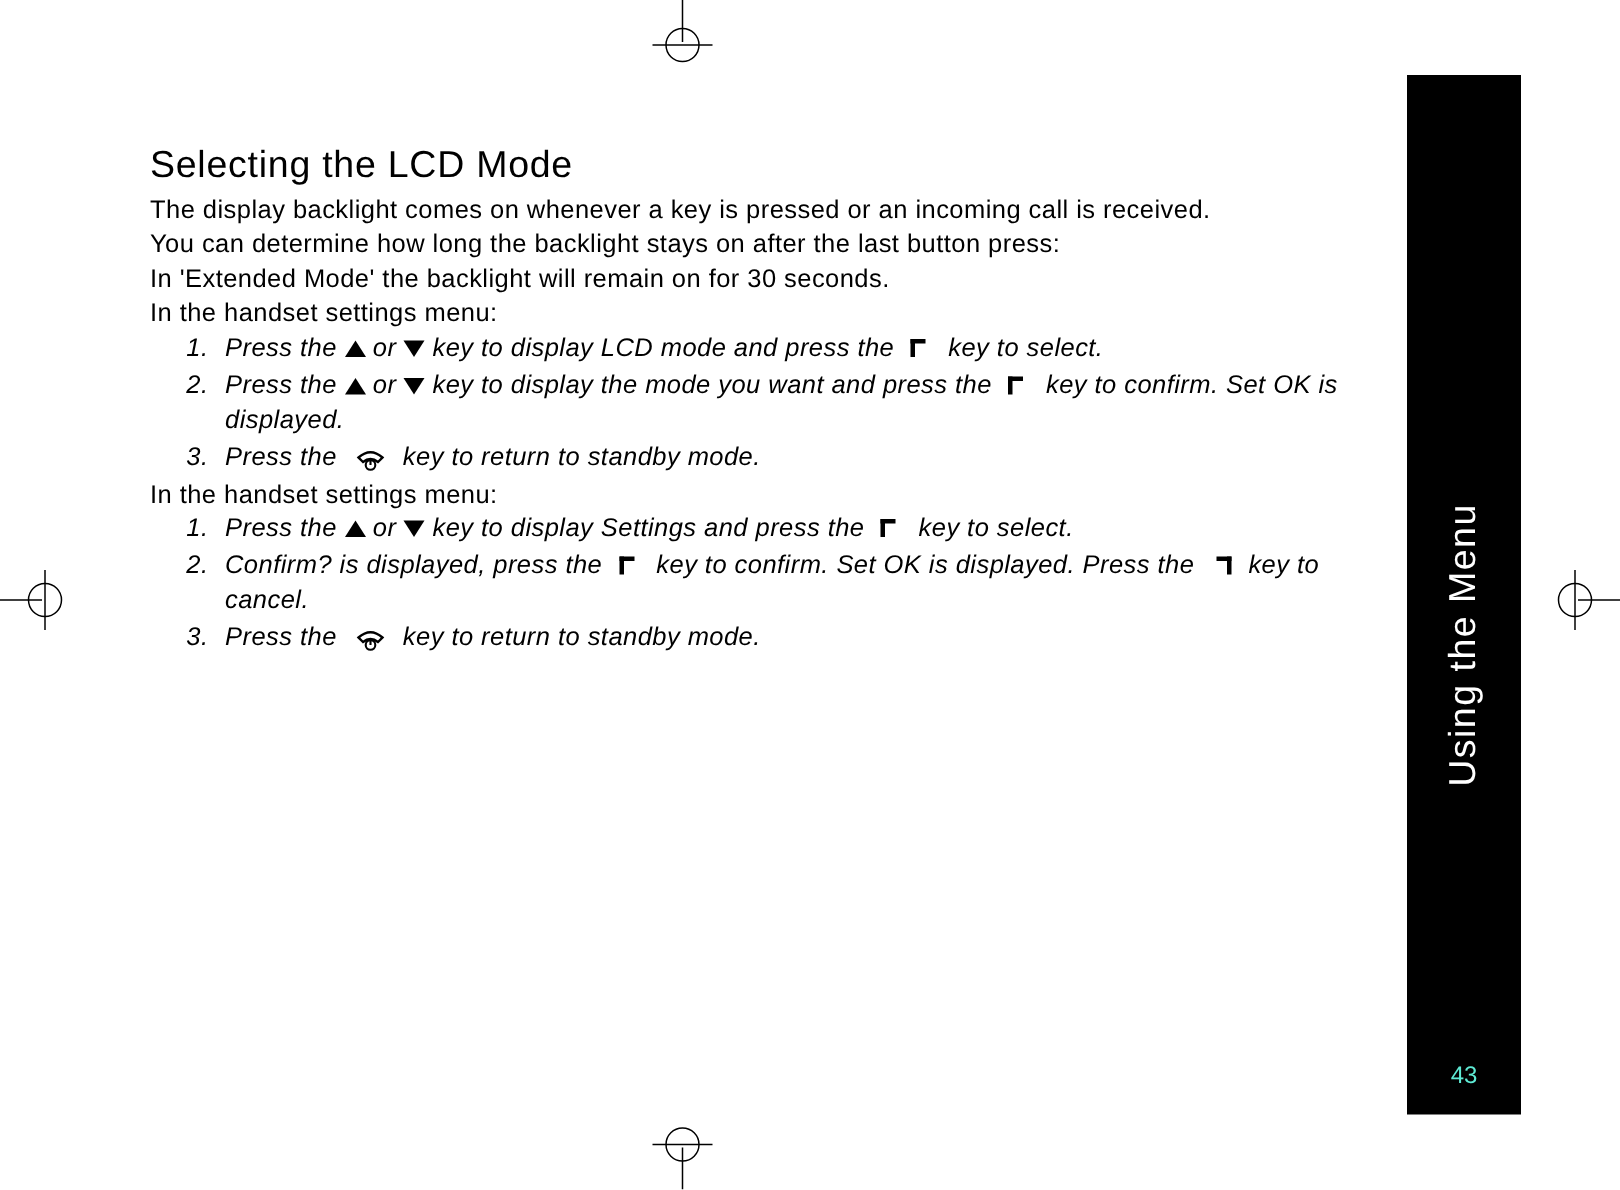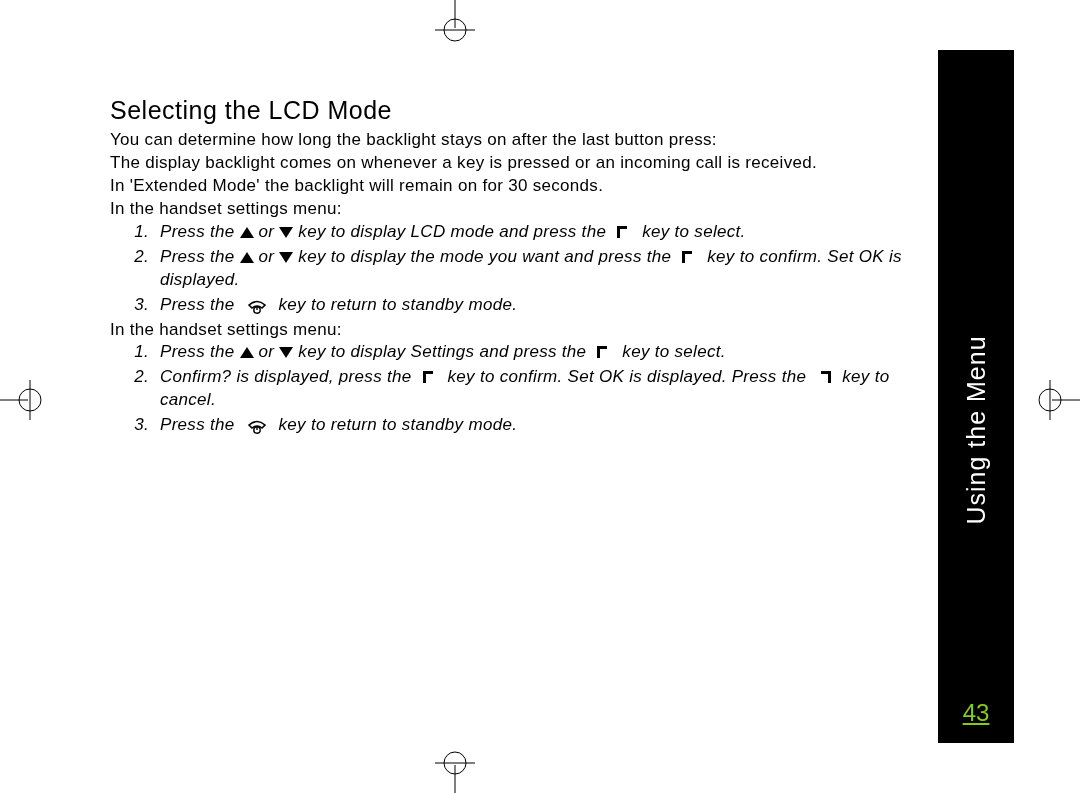--- a/index.html
+++ b/index.html
@@ -12,21 +12,21 @@
     overflow: hidden;
   }
   .crop-mark {
     position: absolute;
     stroke: #000;
     stroke-width: 1;
     fill: none;
   }
   .page {
     position: absolute;
-    left: 110px;
+    left: 100px;
     top: 90px;
     width: 800px;
   }
   h2 {
     font-size: 25px;
     font-weight: normal;
     margin-top: 6px;
     margin-bottom: 4px;
     letter-spacing: 0.5px;
   }
@@ -61,23 +61,22 @@
     transform-origin: center;
     white-space: nowrap;
     font-size: 25px;
     letter-spacing: 1px;
   }
   .page-num {
     position: absolute;
     bottom: 16px;
     left: 50%;
     transform: translateX(-50%);
-    font-size: 24px;
-    color: #84cc16;
-    text-decoration: underline;
+    font-size: 16px;
+    color: #5eead4;
   }
   .tri-up {
     width: 0; height: 0;
     border-left: 7px solid transparent;
     border-right: 7px solid transparent;
     border-bottom: 11px solid #000;
     display: inline-block;
     vertical-align: -1px;
   }
   .tri-down {
@@ -152,22 +151,22 @@
 </svg>
 
 <div class="sidebar">
   <div class="sidebar-text">Using the Menu</div>
   <div class="page-num">43</div>
 </div>
 
 <div class="page">
 
   <h2>Selecting the LCD Mode</h2>
+  <p>The display backlight comes on whenever a key is pressed or an incoming call is received.</p>
   <p>You can determine how long the backlight stays on after the last button press:</p>
-  <p>The display backlight comes on whenever a key is pressed or an incoming call is received.</p>
   <p>In 'Extended Mode' the backlight will remain on for 30 seconds.</p>
   <p>In the handset settings menu:</p>
   <ol>
     <li>
       <span>Press the </span><span class="tri-up"></span><span> or </span><span class="tri-down"></span><span> key to display LCD mode and press the </span><span class="spacer"></span><span class="soft-left"></span><span class="spacer"></span><span> key to select.</span>
     </li>
     <li>
       <span>Press the </span><span class="tri-up"></span><span> or </span><span class="tri-down"></span><span> key to display the mode you want and press the </span><span class="spacer"></span><span class="soft-left"></span><span class="spacer"></span><span> key to confirm. Set OK is displayed.</span>
     </li>
     <li>

